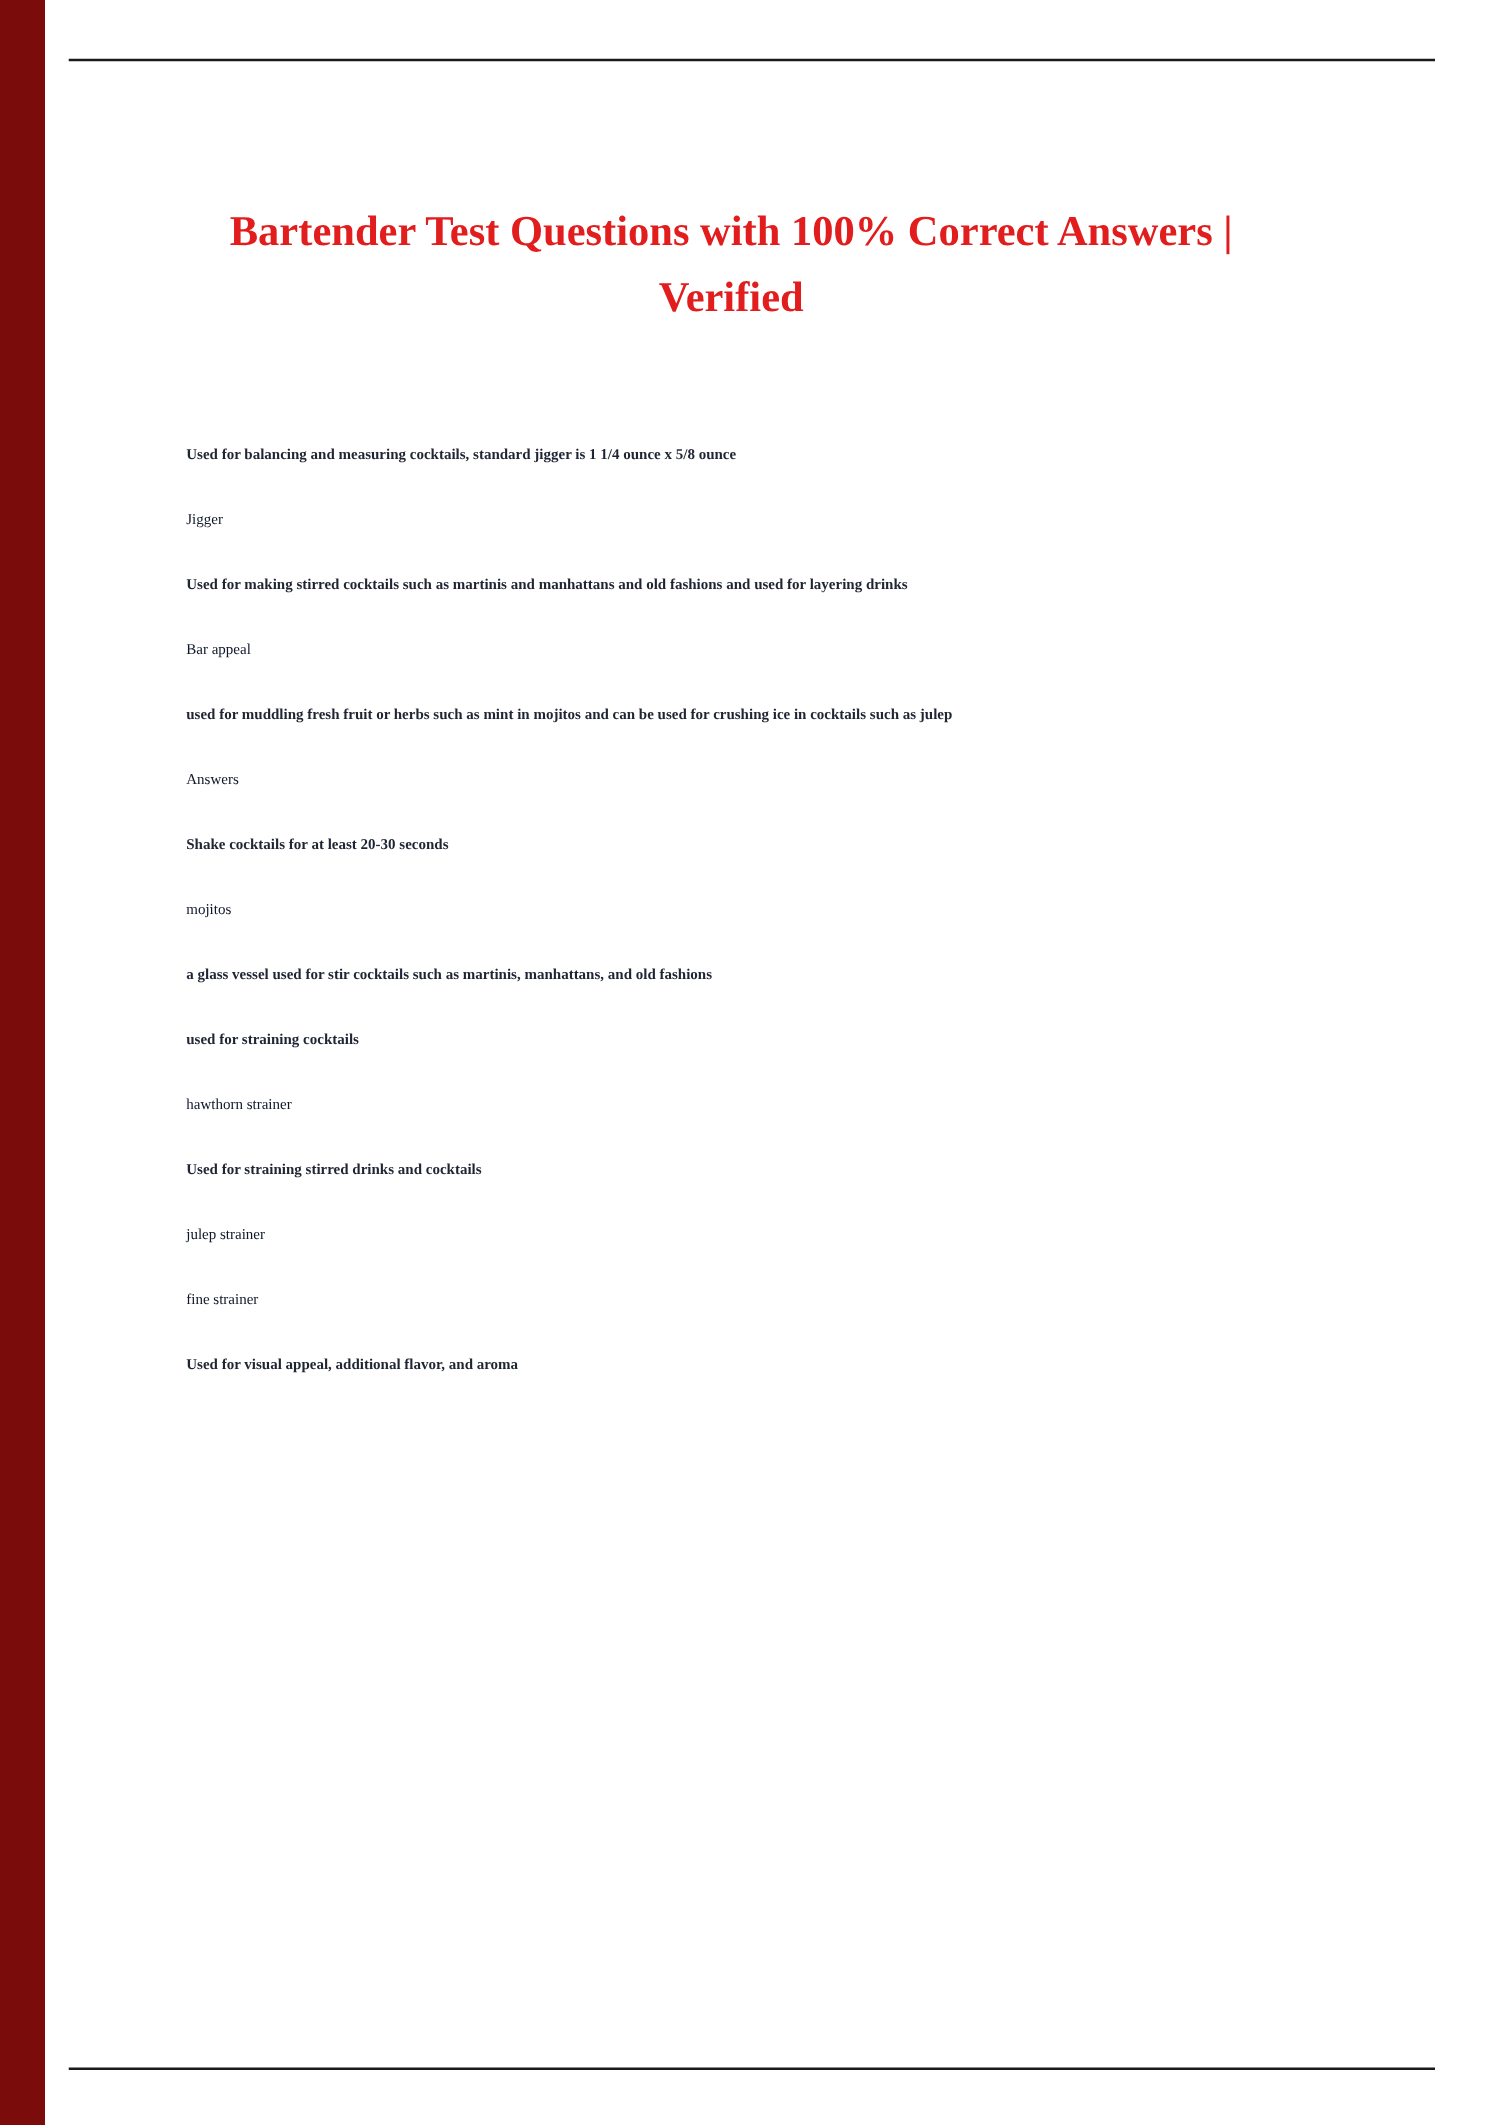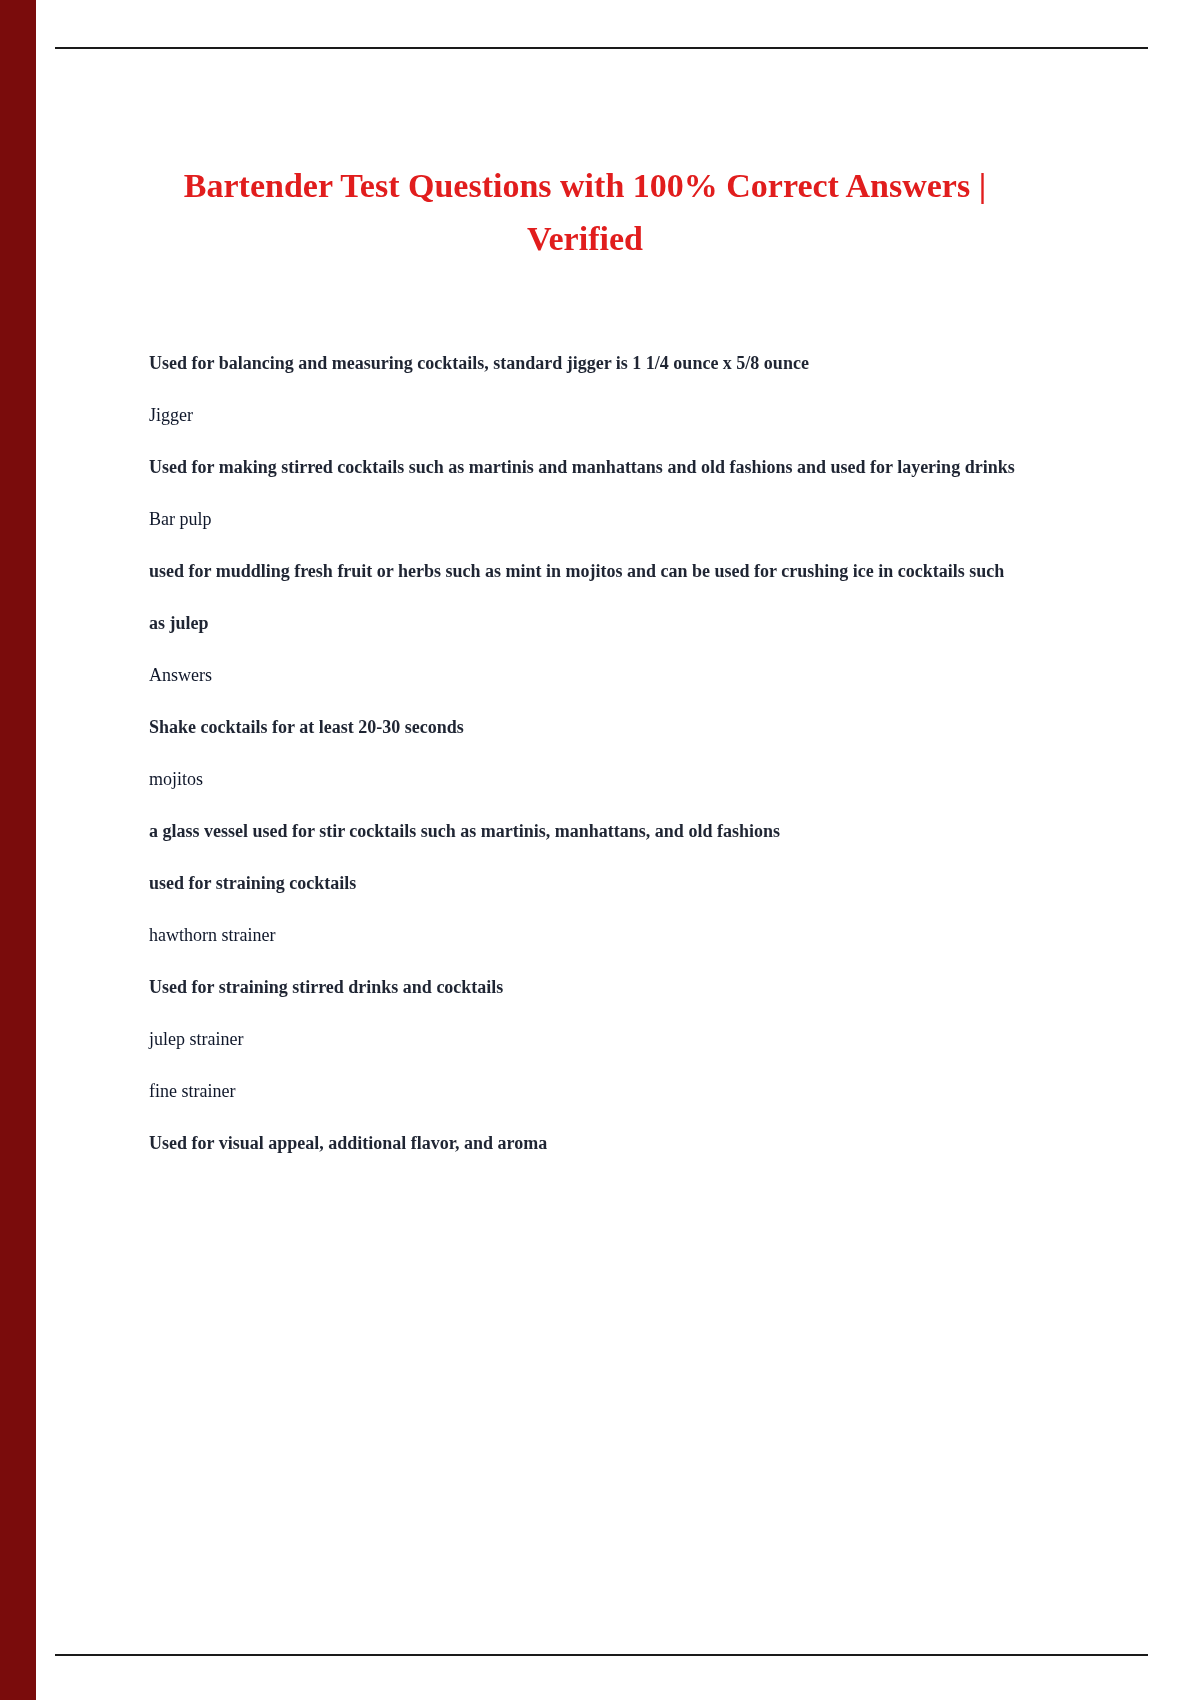--- a/index.html
+++ b/index.html
@@ -51,21 +51,21 @@
     line-height: 1.55;
     font-weight: bold;
     color: #e11d1d;
     font-family: "Liberation Serif", serif;
   }
   .qa-list {
     margin-top: 72px;
   }
   .qa-list p {
     margin: 0;
-    font-size: 18px;
+    font-size: 12px;
     line-height: 52px;
   }
   p.question {
     font-weight: bold;
     color: #1f2533;
   }
   p.answer {
     font-weight: normal;
     color: #0f172a;
   }
@@ -75,21 +75,21 @@
 
 <div class="left-stripe"></div>
 <div class="top-rule"></div>
 
 <div class="content">
   <h1 class="doc-title">Bartender Test Questions with 100% Correct Answers | Verified</h1>
   <div class="qa-list" id="qa-list">
       <p class="question">Used for balancing and measuring cocktails, standard jigger is 1 1/4 ounce x 5/8 ounce</p>
       <p class="answer">Jigger</p>
       <p class="question">Used for making stirred cocktails such as martinis and manhattans and old fashions and used for layering drinks</p>
-      <p class="answer">Bar pulp</p>
+      <p class="answer">Bar appeal</p>
       <p class="question">used for muddling fresh fruit or herbs such as mint in mojitos and can be used for crushing ice in cocktails such as julep</p>
       <p class="answer">Answers</p>
       <p class="question">Shake cocktails for at least 20-30 seconds</p>
       <p class="answer">mojitos</p>
       <p class="question">a glass vessel used for stir cocktails such as martinis, manhattans, and old fashions</p>
       <p class="question">used for straining cocktails</p>
       <p class="answer">hawthorn strainer</p>
       <p class="question">Used for straining stirred drinks and cocktails</p>
       <p class="answer">julep strainer</p>
       <p class="answer">fine strainer</p>

